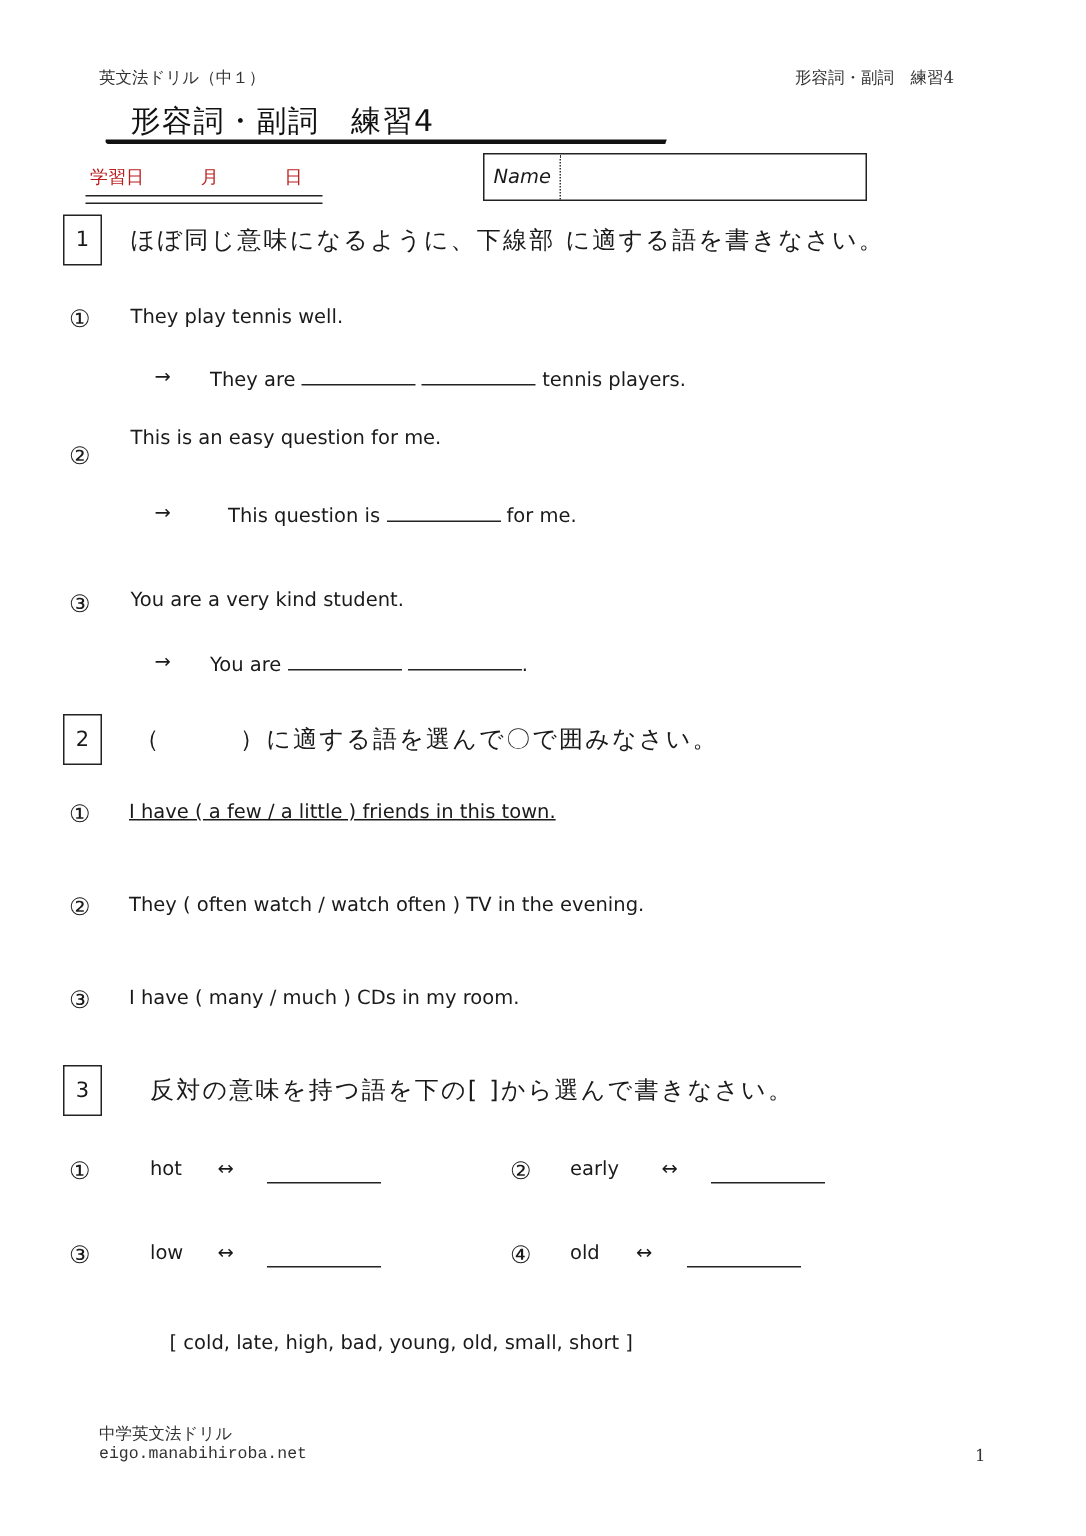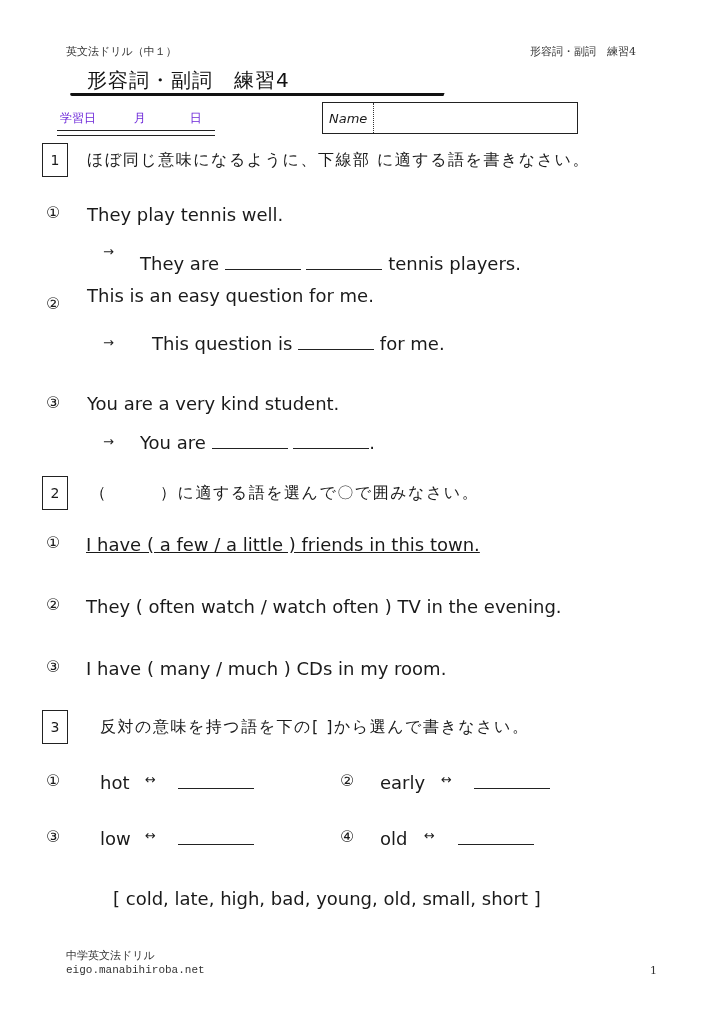--- a/index.html
+++ b/index.html
@@ -10,35 +10,35 @@
     .abs { position: absolute; }
     .serif { font-family: "DejaVu Serif", "Liberation Serif", serif; text-align: right; }
     .mono { font-family: "Liberation Mono", "DejaVu Sans Mono", monospace; }
 
     .hdr-small { font-size: 11px; color: #333; }
     .title { font-size: 20px; letter-spacing: 1px; color: #111; }
     .title-line {
       height: 3px; background: #111; border-radius: 0 0 0 3px;
       transform: skewX(-20deg);
     }
-    .study-date { font-size: 12px; color: #6d28d9; }
+    .study-date { font-size: 12px; color: #b91c1c; }
     .study-date span { display: inline-block; }
     .date-lines { height: 4px; border-top: 1px solid #222; border-bottom: 1px solid #222; }
 
     .name-box { border: 1.5px solid #222; height: 30px; display: flex; font-style: italic; }
     .name-label { font-size: 13px; padding: 0 6px; display: flex; align-items: center; border-right: 1px dotted #333; }
     .name-field { flex: 1; }
 
     .sec-box {
       border: 1.5px solid #222; width: 24px; height: 32px;
       display: flex; align-items: center; justify-content: center;
       font-size: 14px;
     }
     .sec-instr { font-size: 16px; letter-spacing: 1.5px; }
-    .q { font-size: 18px; }
+    .q { font-size: 13px; }
     .num { font-size: 16px; }
     .arrow { font-size: 13px; }
     .blank { display: inline-block; border-bottom: 1.3px solid #222; width: 76px; height: 14px; vertical-align: baseline; }
     .footer { font-size: 11px; color: #333; }
   </style>
 </head>
 <body>
 
 <div class="abs hdr-small serif" style="left:66px; top:44px;">英文法ドリル（中１）</div>
 <div class="abs hdr-small serif" style="left:530px; top:44px;">形容詞・副詞　練習4</div>
@@ -59,21 +59,21 @@
 </div>
 
 <div class="abs sec-box" style="left:42px; top:143px;">
   <span>1</span>
 </div>
 <div class="abs sec-instr" style="left:87px; top:150px;">ほぼ同じ意味になるように、下線部 に適する語を書きなさい。</div>
 
 <div class="abs num" style="left:46px; top:203px;">①</div>
 <div class="abs q" style="left:87px; top:204px;">They play tennis well.</div>
 <div class="abs arrow" style="left:103px; top:244px;">→</div>
-<div class="abs q" style="left:140px; top:242px; white-space:nowrap;margin-top:11px;">
+<div class="abs q" style="left:140px; top:242px; white-space:nowrap;">
   <span>They are</span>
   <span class="blank"></span>
   <span class="blank"></span>
   <span>tennis players.</span>
 </div>
 
 <div class="abs num" style="left:46px; top:294px;">②</div>
 <div class="abs q" style="left:87px; top:285px;">This is an easy question for me.</div>
 <div class="abs arrow" style="left:103px; top:335px;">→</div>
 <div class="abs q" style="left:152px; top:333px; white-space:nowrap;">

